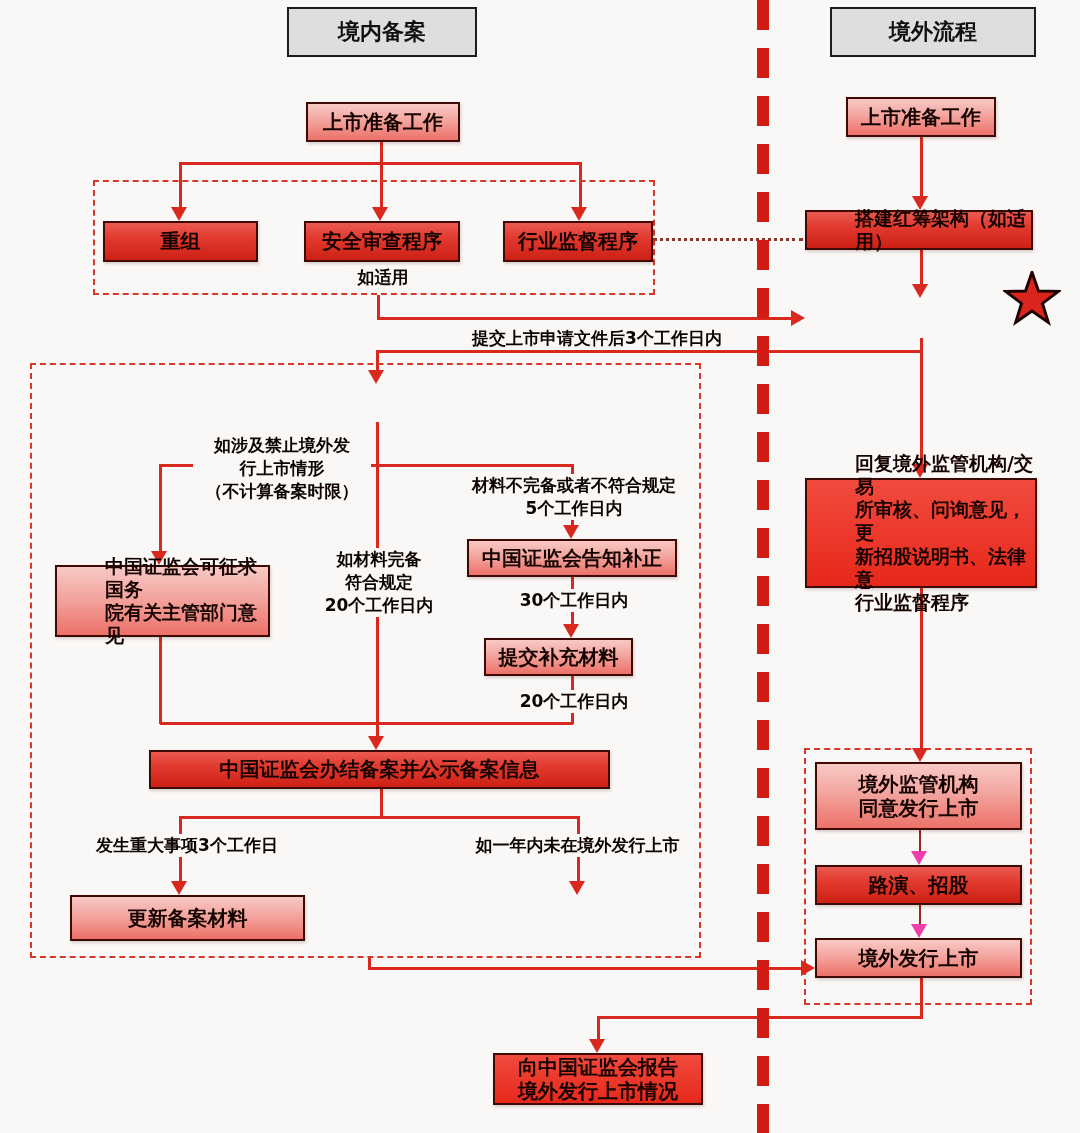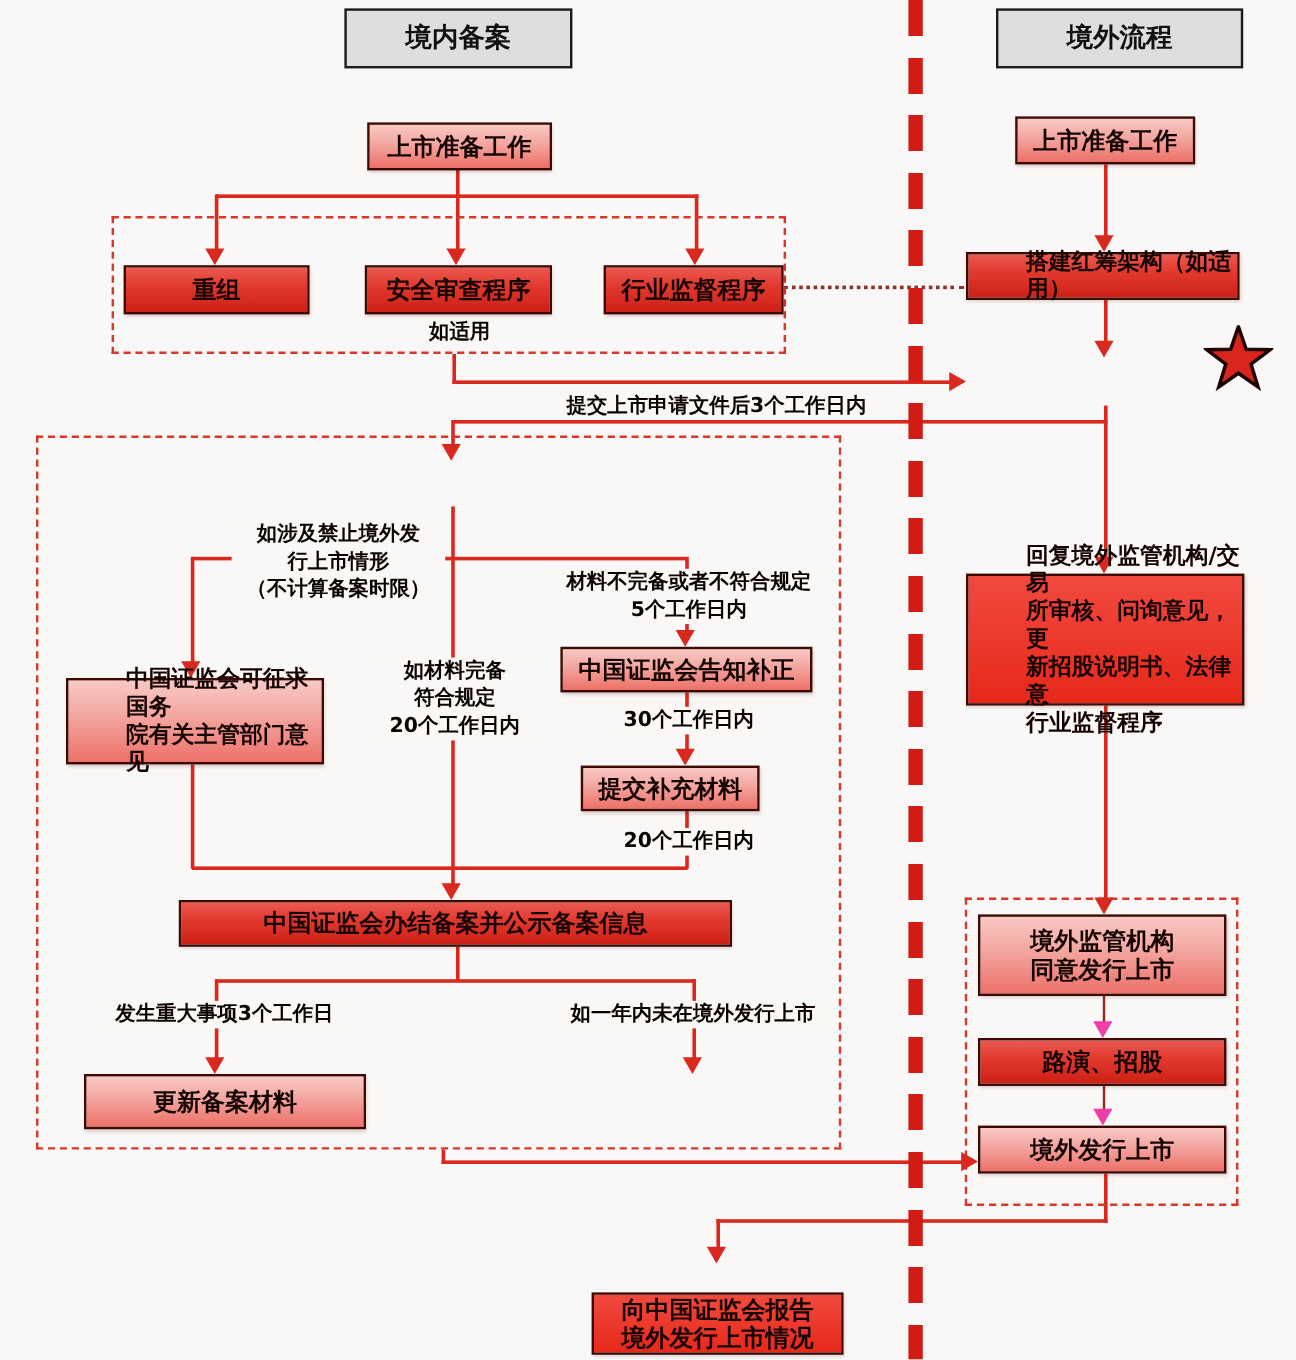--- a/index.html
+++ b/index.html
@@ -153,21 +153,21 @@
   <div class="box light" style="left:846px;top:97px;width:150px;height:40px">上市准备工作</div>
   <div class="box dark small" style="left:805px;top:210px;width:228px;height:40px">搭建红筹架构（如适用）</div>
   <div class="box bright small" style="left:805px;top:478px;width:232px;height:110px">回复境外监管机构/交易
 所审核、问询意见，更
 新招股说明书、法律意
 行业监督程序</div>
   <div class="box light" style="left:815px;top:762px;width:207px;height:68px">境外监管机构
 同意发行上市</div>
   <div class="box dark" style="left:815px;top:865px;width:207px;height:40px">路演、招股</div>
   <div class="box light" style="left:815px;top:938px;width:207px;height:40px">境外发行上市</div>
-  <div class="box bright" style="left:493px;top:1077px;width:210px;height:52px">向中国证监会报告
+  <div class="box bright" style="left:493px;top:1053px;width:210px;height:52px">向中国证监会报告
 境外发行上市情况</div>
 
   <svg class="star" style="left:1003px;top:271px" width="58" height="58" viewBox="0 0 100 100">
     <polygon points="50,2 61.2,34.6 95.6,35.2 68.1,55.9 78.2,88.8 50,69 21.8,88.8 31.9,55.9 4.4,35.2 38.8,34.6" fill="#da251c" stroke="#1d0402" stroke-width="5" stroke-linejoin="miter"></polygon>
   </svg>
 
   <div class="lbl" style="left:341px;top:266px;width:80px">如适用</div>
   <div class="lbl" style="left:445px;top:327px;width:300px">提交上市申请文件后3个工作日内</div>
   <div class="lbl" style="left:193px;top:434px;width:174px">如涉及禁止境外发
 行上市情形

